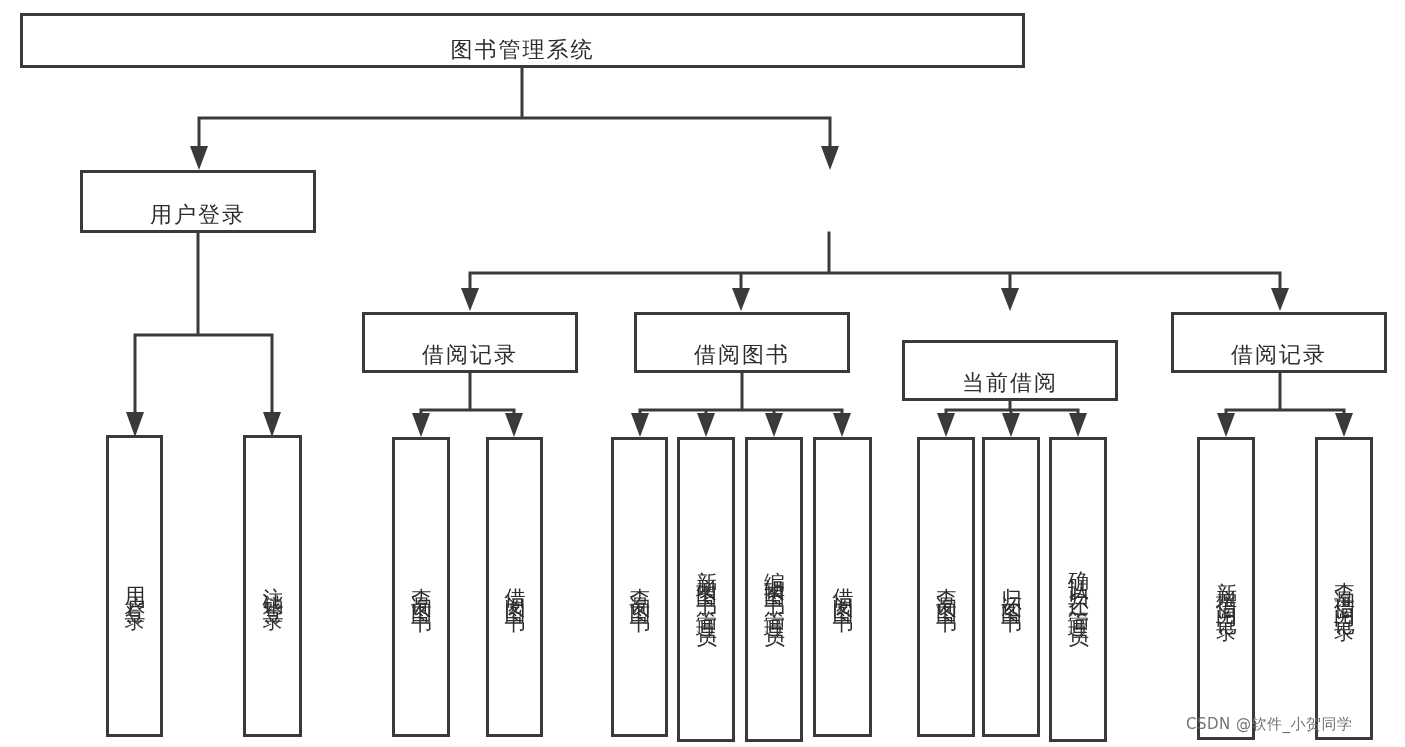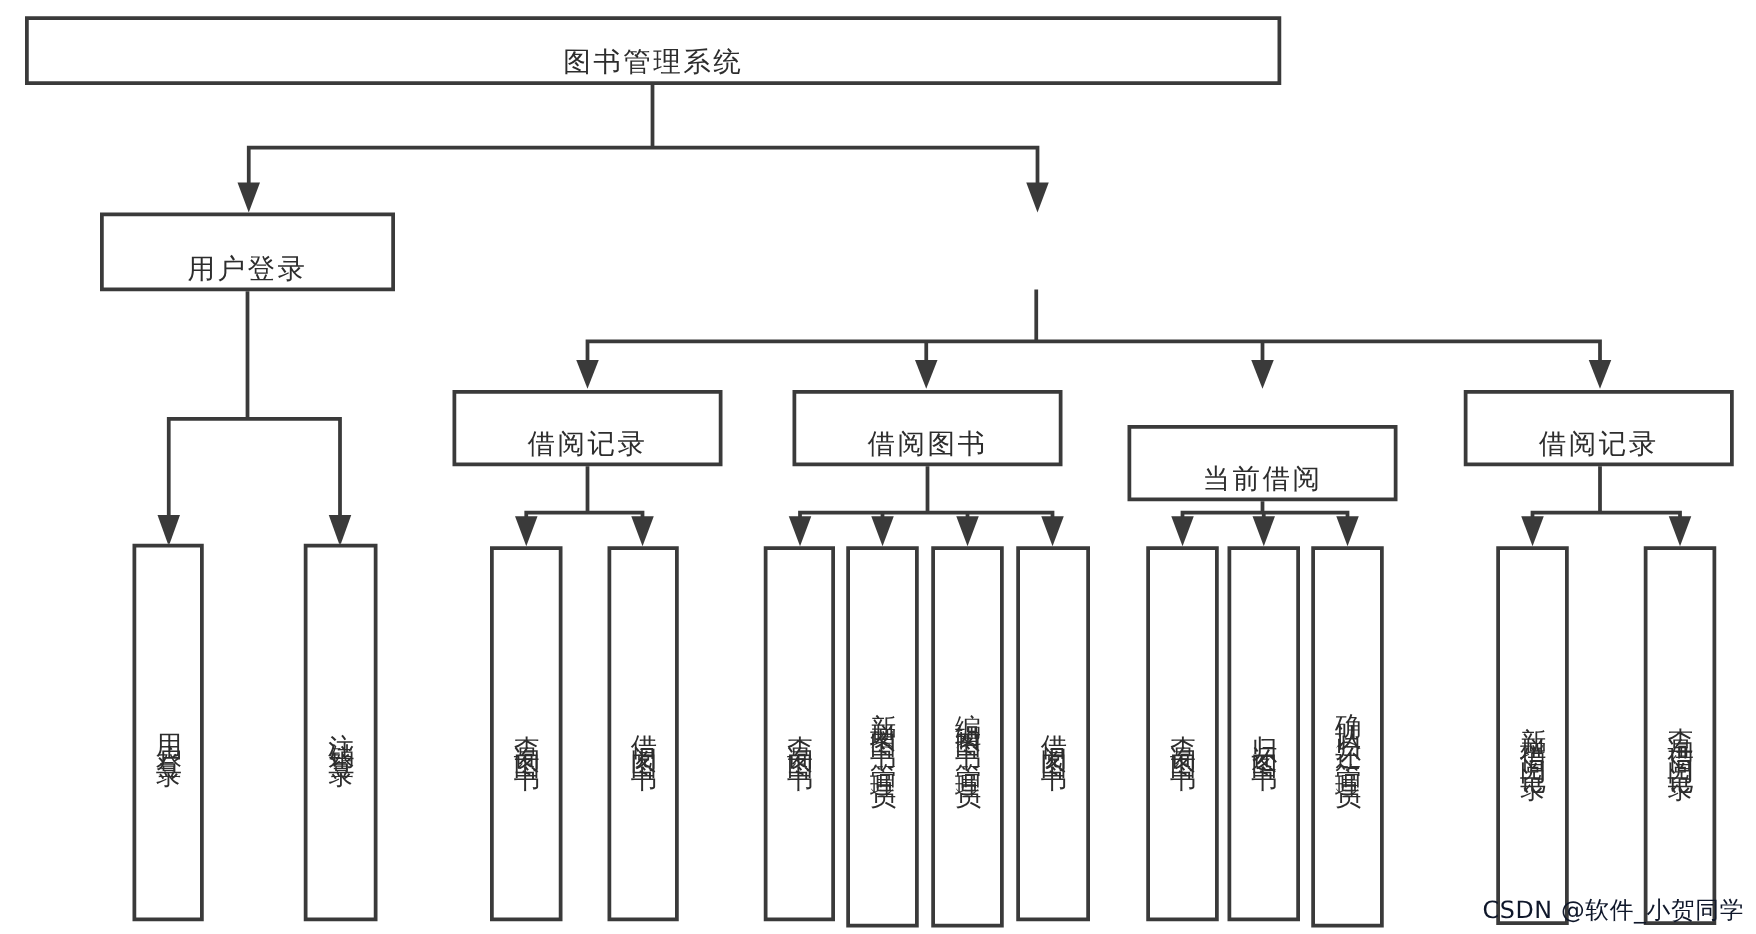--- a/index.html
+++ b/index.html
@@ -44,22 +44,22 @@
     font-size: 21px;
     color: #2d2d2d;
     letter-spacing: 8px;
     z-index: 2;
     line-height: 1;
   }
   .watermark {
     position: absolute;
     left: 1186px;
     top: 715px;
-    font-size: 19px;
-    color: #0f172a;
+    font-size: 15px;
+    color: #737373;
     letter-spacing: 0.5px;
     z-index: 3;
     white-space: nowrap;
   }
 </style>
 </head>
 <body>
 
 <div id="canvas">
 

